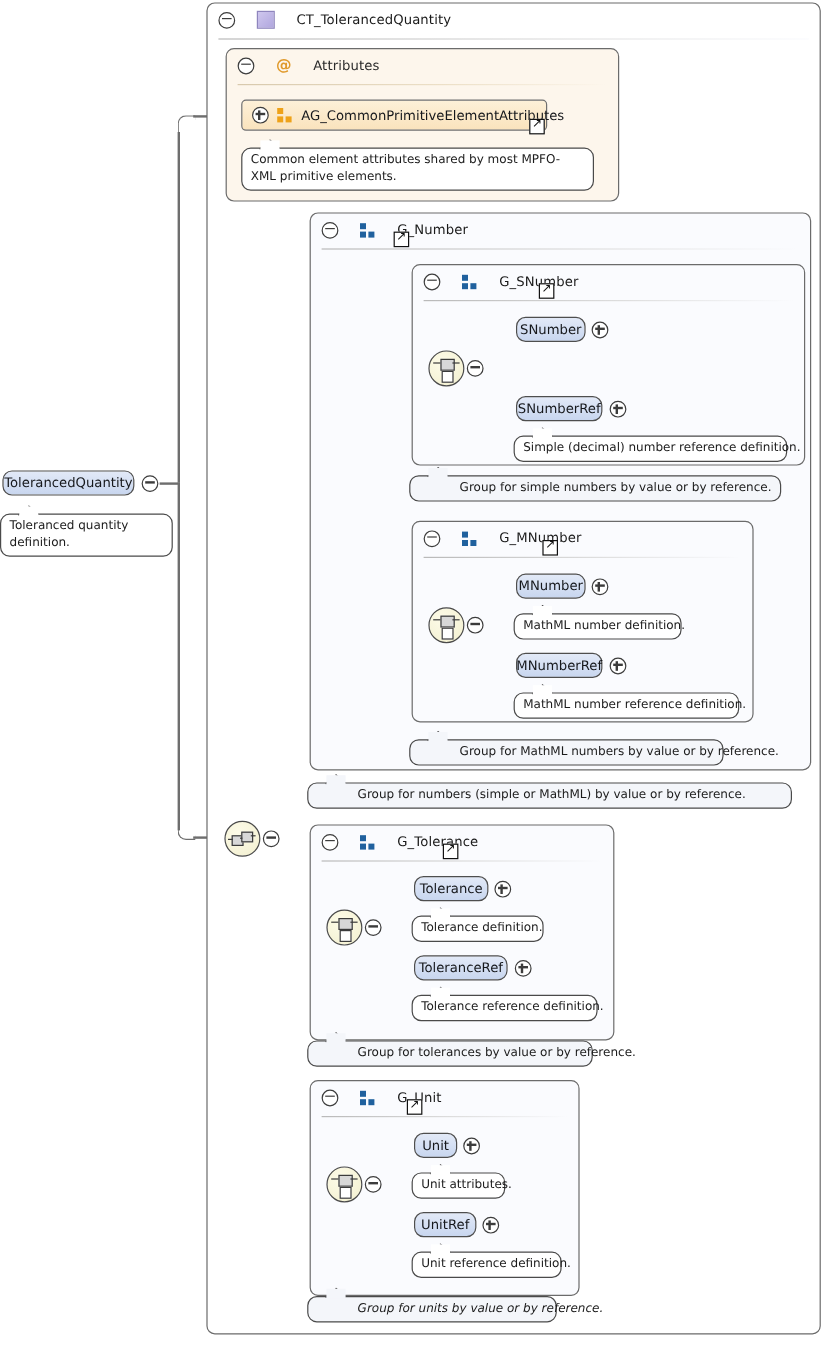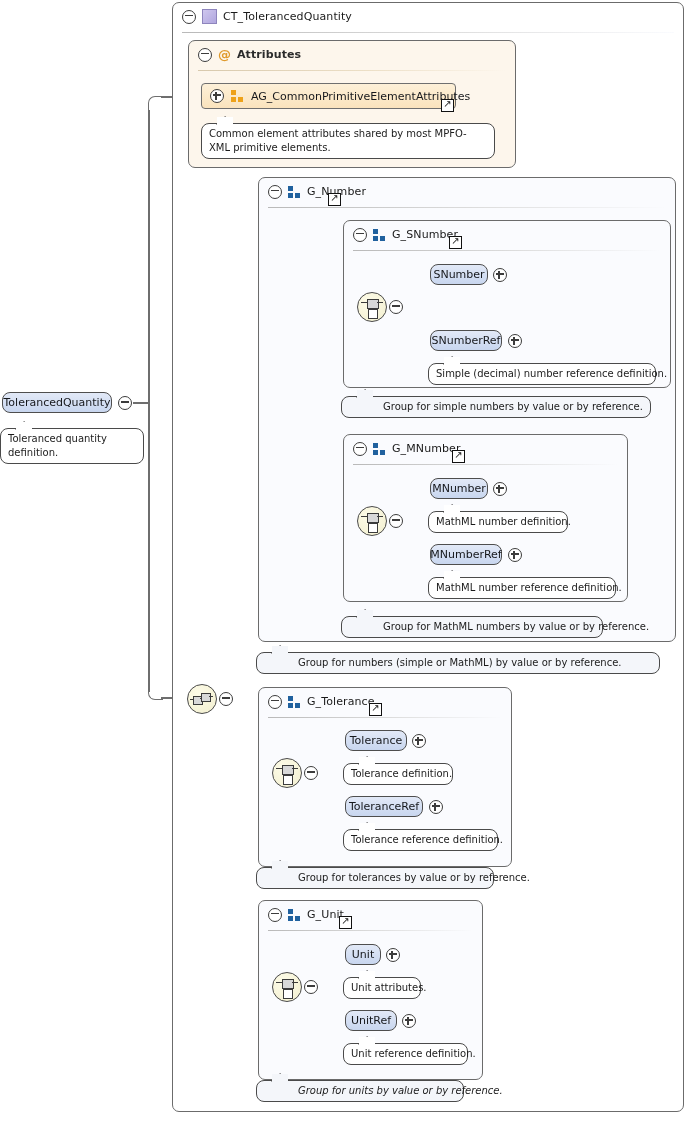--- a/index.html
+++ b/index.html
@@ -13,32 +13,32 @@
   
   .panel{
     position:absolute;box-sizing:border-box;
     border:1.4px solid #6b6b6b;border-radius:7px;
     background:#fafbfe;
   }
   .panel.root{background:#ffffff;border-color:#6b6b6b;}
   .panel.attrs{background:#fdf6ec;border-color:#6b6b6b;}
   .panel-hd{
     position:absolute;left:0;top:0;right:0;height:27px;
-    display:flex;align-items:center;padding-left:9px;gap:6px;
+    display:flex;align-items:center;padding-left:9px;gap:18px;
     font-size:11px;color:#1a1a1a;white-space:nowrap;
   }
   .panel-rule{
     position:absolute;left:9px;right:9px;top:29px;height:1px;
     background:linear-gradient(to right,#b9b9b9,#dedede 55%,#fafbfe);
   }
   .panel.attrs .panel-rule{
     background:linear-gradient(to right,#d8c9ad,#ecdfc6 55%,#fdf6ec);
   }
   .panel-lbl{font-size:11px;letter-spacing:.1px;}
-  .panel.attrs .panel-lbl{color:#2b2b2b;font-weight:bold;}
+  .panel.attrs .panel-lbl{color:#2b2b2b;}
 
   
   .tgl{
     width:12px;height:12px;border-radius:50%;
     border:1.2px solid #3c3c3c;background:#fff;
     position:relative;display:inline-block;flex:0 0 auto;
   }
   .tgl::before{
     content:"";position:absolute;left:2px;right:2px;top:4.4px;
     height:1.3px;background:#3c3c3c;

